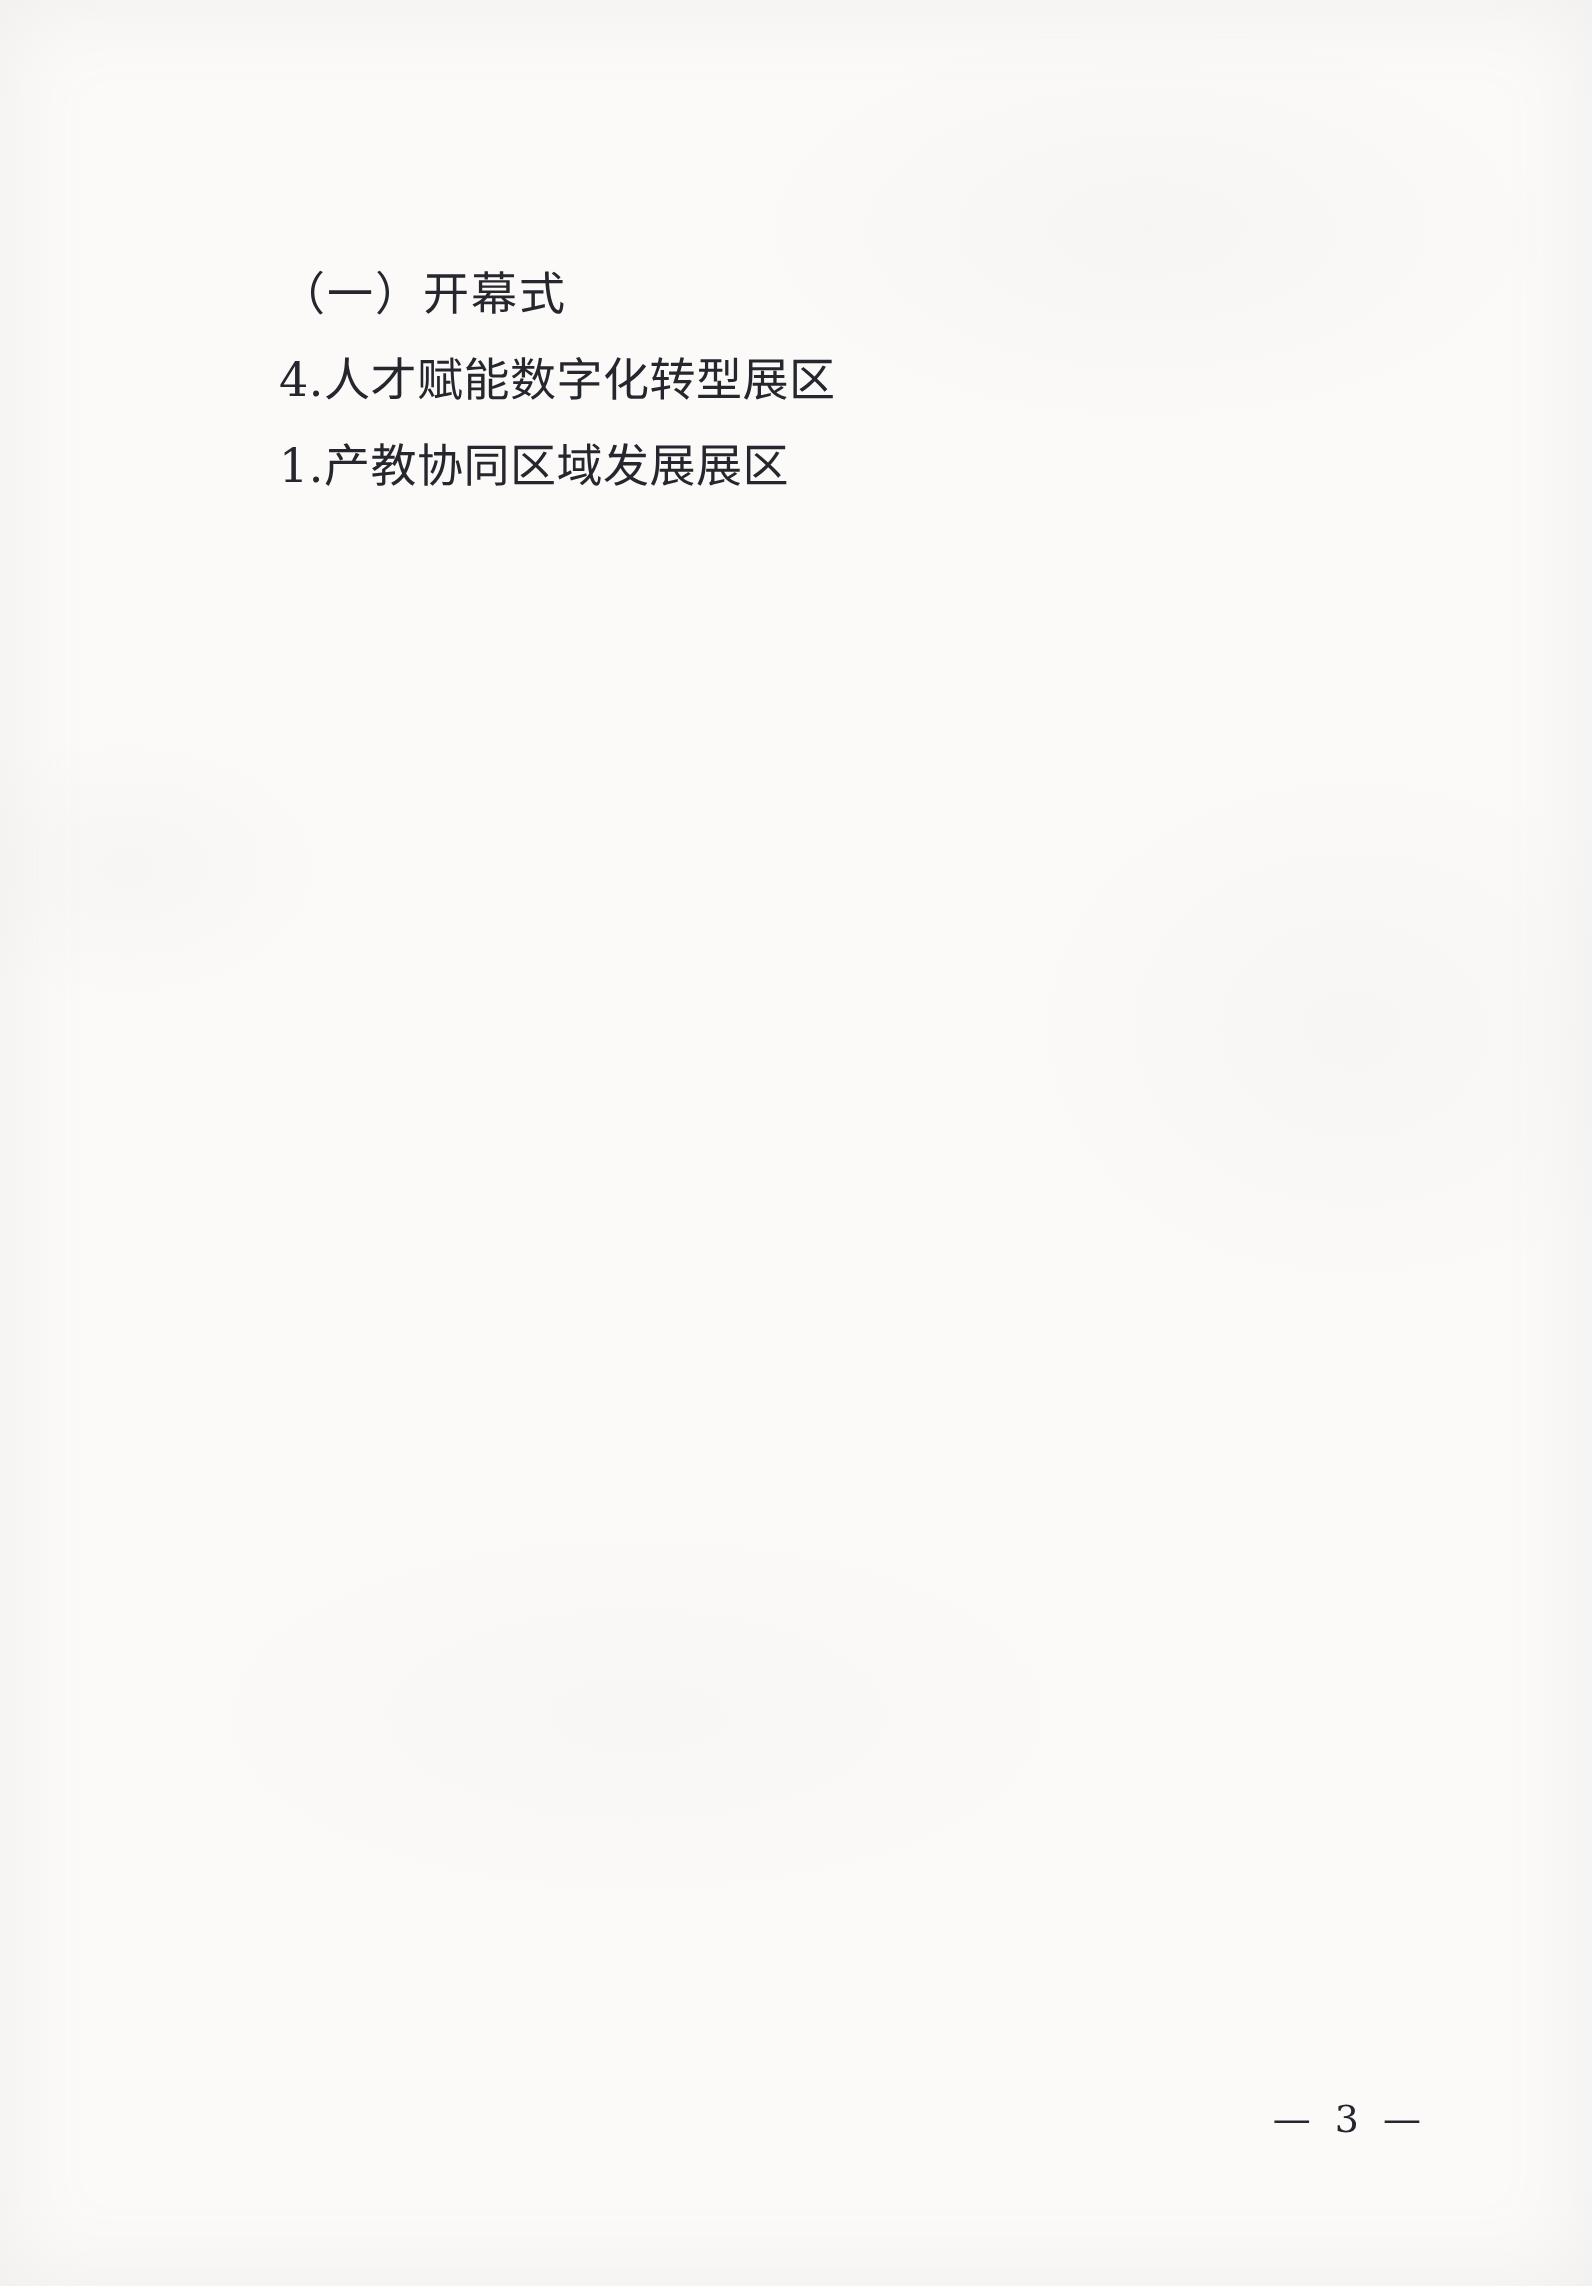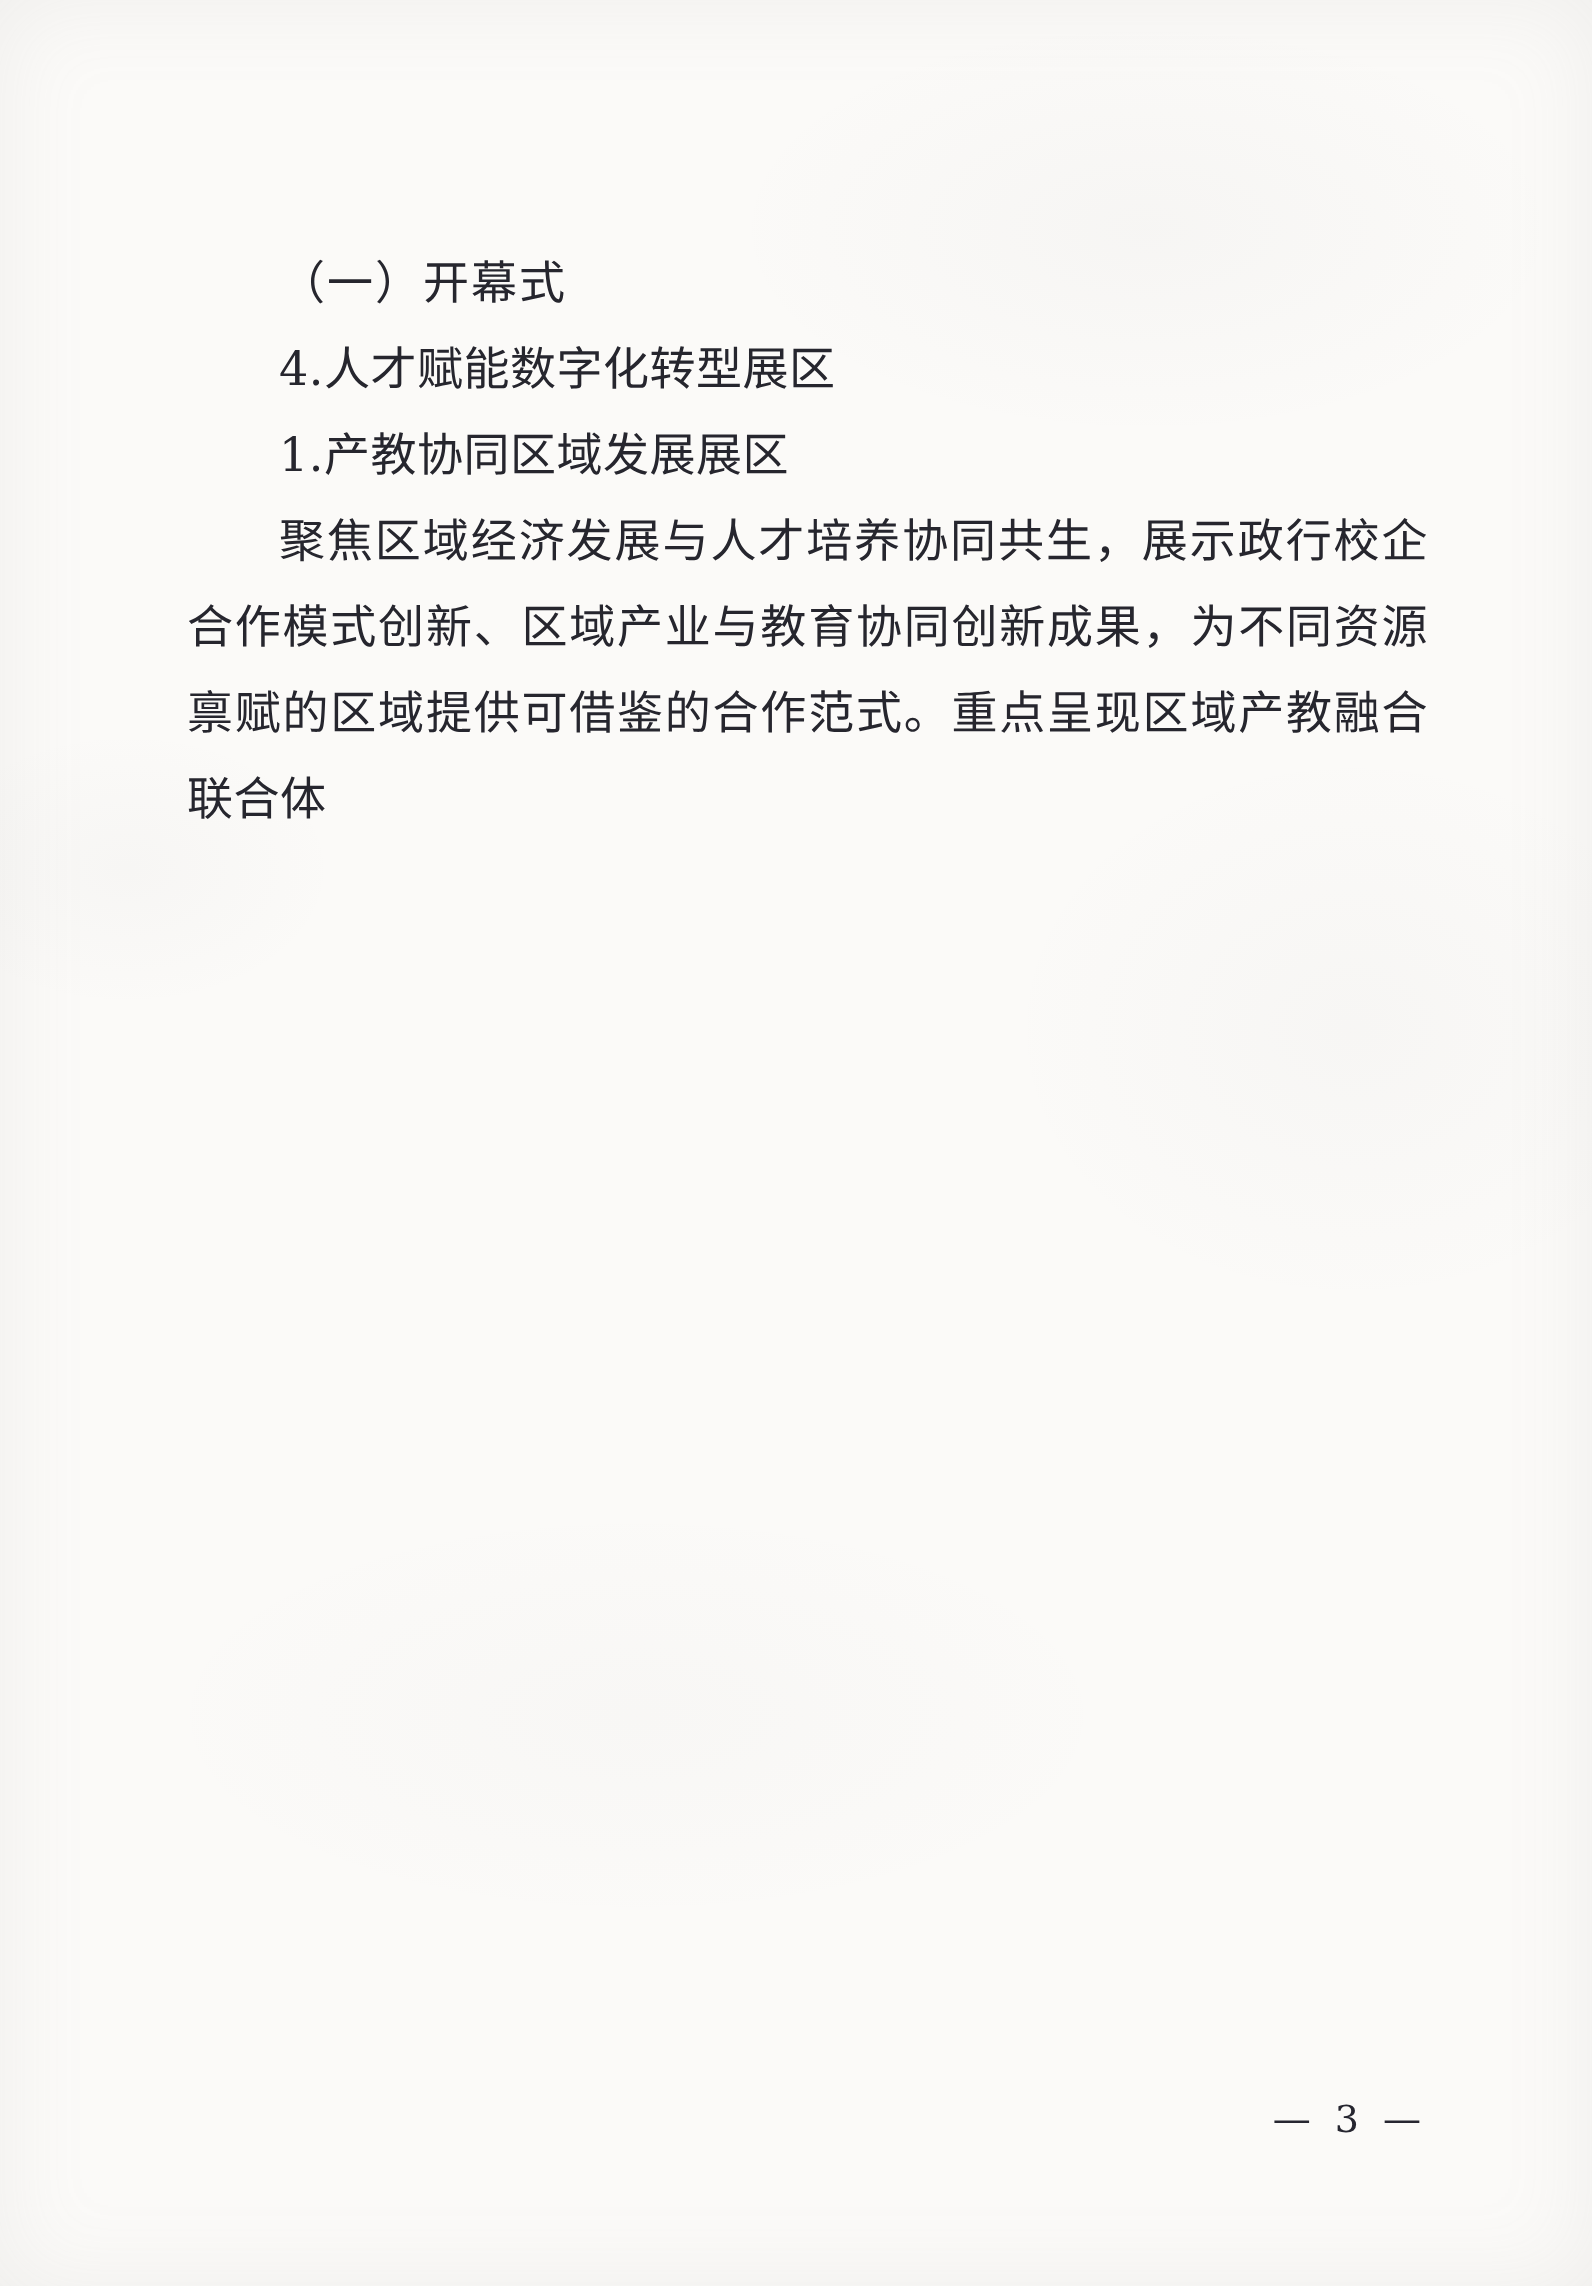--- a/index.html
+++ b/index.html
@@ -18,21 +18,21 @@
       radial-gradient(ellipse 697px 299px at 40% 75%, rgba(120,120,125,0.025), transparent 70%),
       radial-gradient(ellipse 299px 199px at 8% 38%, rgba(120,120,125,0.03), transparent 70%),
       #fbfaf8;
     box-shadow: inset 0 0 90px rgba(160,160,160,0.12);
     overflow: hidden;
     font-family: "DejaVu Serif", "Liberation Serif", serif;
   }
   .content {
     position: absolute;
     left: 187px;
-    top: 240px;
+    top: 251px;
     width: 1241px;
     font-size: 46px;
     line-height: 86px;
     color: #26262e;
     text-align: justify;
     letter-spacing: 0.5px;
   }
   .content p, .content h3 {
     margin: 0;
     padding: 0;
@@ -54,17 +54,16 @@
   }
 </style>
 </head>
 <body>
 
 <div class="page">
   <div class="content">
     <h3 class="doc-heading">（一）开幕式</h3>
     <p>4.人才赋能数字化转型展区</p>
     <p>1.产教协同区域发展展区</p>
-    <p>聚焦区域经济发展与人才培养协同共生，展示政行校企合作模式创新、区域产业与教育协同创新成果，为不同资源禀赋的区域提供可借鉴的合作范式。重点呈现区域产教融合联合体</p>
   </div>
   <div class="page-number">— 3 —</div>
 </div>
 
 
 </body></html>

